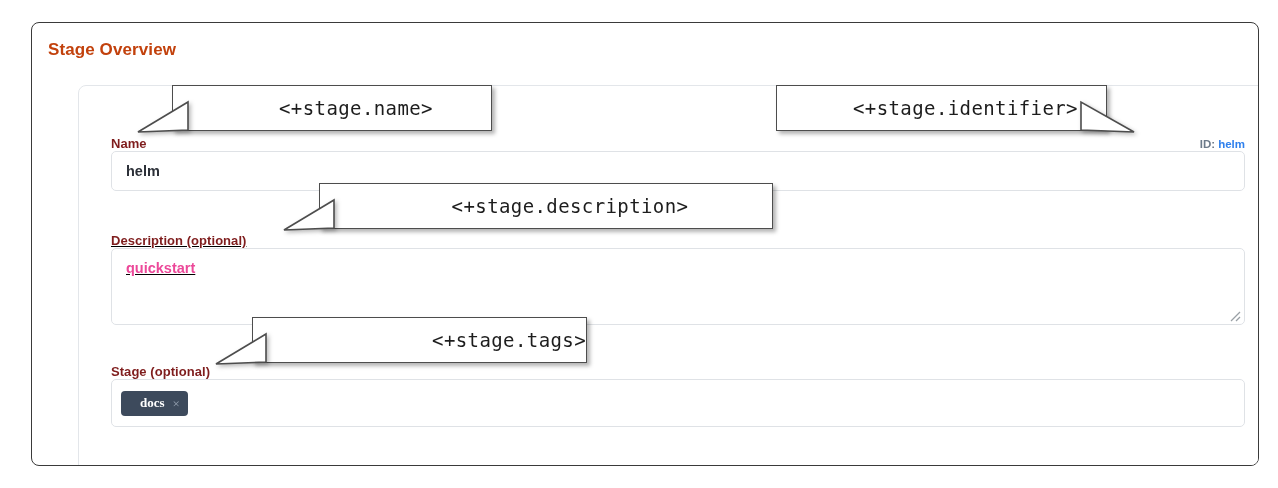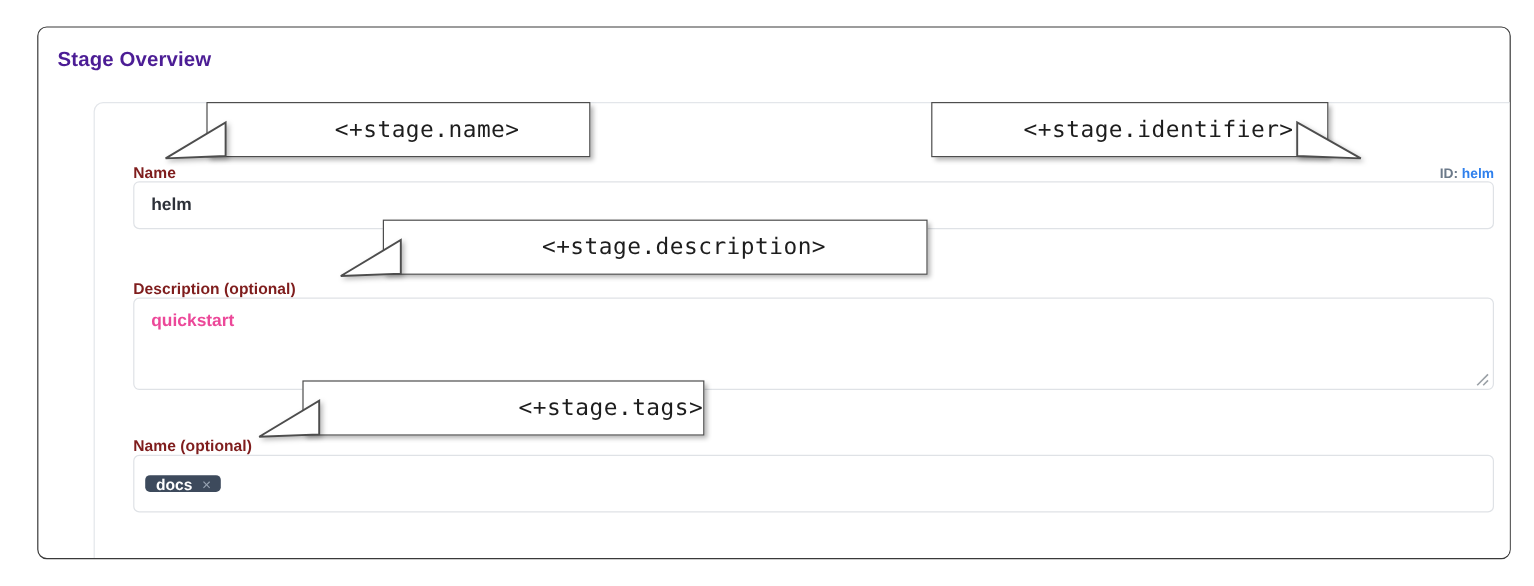--- a/index.html
+++ b/index.html
@@ -28,21 +28,21 @@
     box-sizing: border-box;
     overflow: hidden;
   }
 
   .panel-title {
     position: absolute;
     left: 16px;
     top: 17px;
     font-size: 17px;
     font-weight: bold;
-    color: #4c1d95;
+    color: #c2410c;
     letter-spacing: 0.1px;
   }
 
   
   .inner-card {
     position: absolute;
     left: 46px;
     top: 62px;
     width: 1200px;
     height: 400px;
@@ -140,24 +140,25 @@
     display: flex;
     align-items: center;
     padding: 0 9px;
   }
   .tag-chip {
     display: inline-flex;
     align-items: center;
     background: #3d4a5c;
     color: #ffffff;
     border-radius: 4px;
-    height: 14px;
-    padding: 0 8px 0 9px;
+    height: 25px;
+    padding: 0 8px 0 19px;
     font-size: 13px;
     font-weight: bold;
+    font-family: Liberation Serif, serif;
   }
   .tag-chip .tag-x {
     margin-left: 8px;
     color: #97a3b2;
     font-size: 13px;
     font-weight: normal;
     line-height: 1;
     cursor: pointer;
   }
 
@@ -199,36 +200,36 @@
     <div class="field-block" style="left:32px; right:32px; top:50px;">
       <div class="label-row">
         <span class="field-label">Name</span>
         <span class="id-readout">
           <span>ID:</span><span class="id-value">helm</span>
         </span>
       </div>
       <input class="text-input" type="text" value="helm" style="">
     </div>
 
-    <div class="field-block" style="left:32px; right:32px; top:147px;">
+    <div class="field-block" style="left:32px; right:32px; top:147px;text-decoration:underline;">
       <div class="label-row">
         <span class="field-label">Description (optional)</span>
       </div>
       <div style="position:relative;">
         <textarea class="text-area" style="">quickstart</textarea>
         <svg class="resize-grip" viewBox="0 0 14 14">
           <line x1="13" y1="4" x2="4" y2="13" stroke="#9aa0a6" stroke-width="1.3"></line>
           <line x1="13" y1="9" x2="9" y2="13" stroke="#9aa0a6" stroke-width="1.3"></line>
         </svg>
       </div>
     </div>
 
     <div class="field-block" style="left:32px; right:32px; top:278px;">
       <div class="label-row">
-        <span class="field-label">Name (optional)</span>
+        <span class="field-label">Stage (optional)</span>
       </div>
       <div class="tags-input">
         <span class="tag-chip">
           <span>docs</span>
           <span class="tag-x">×</span>
         </span>
       </div>
     </div>
 
   </div>

